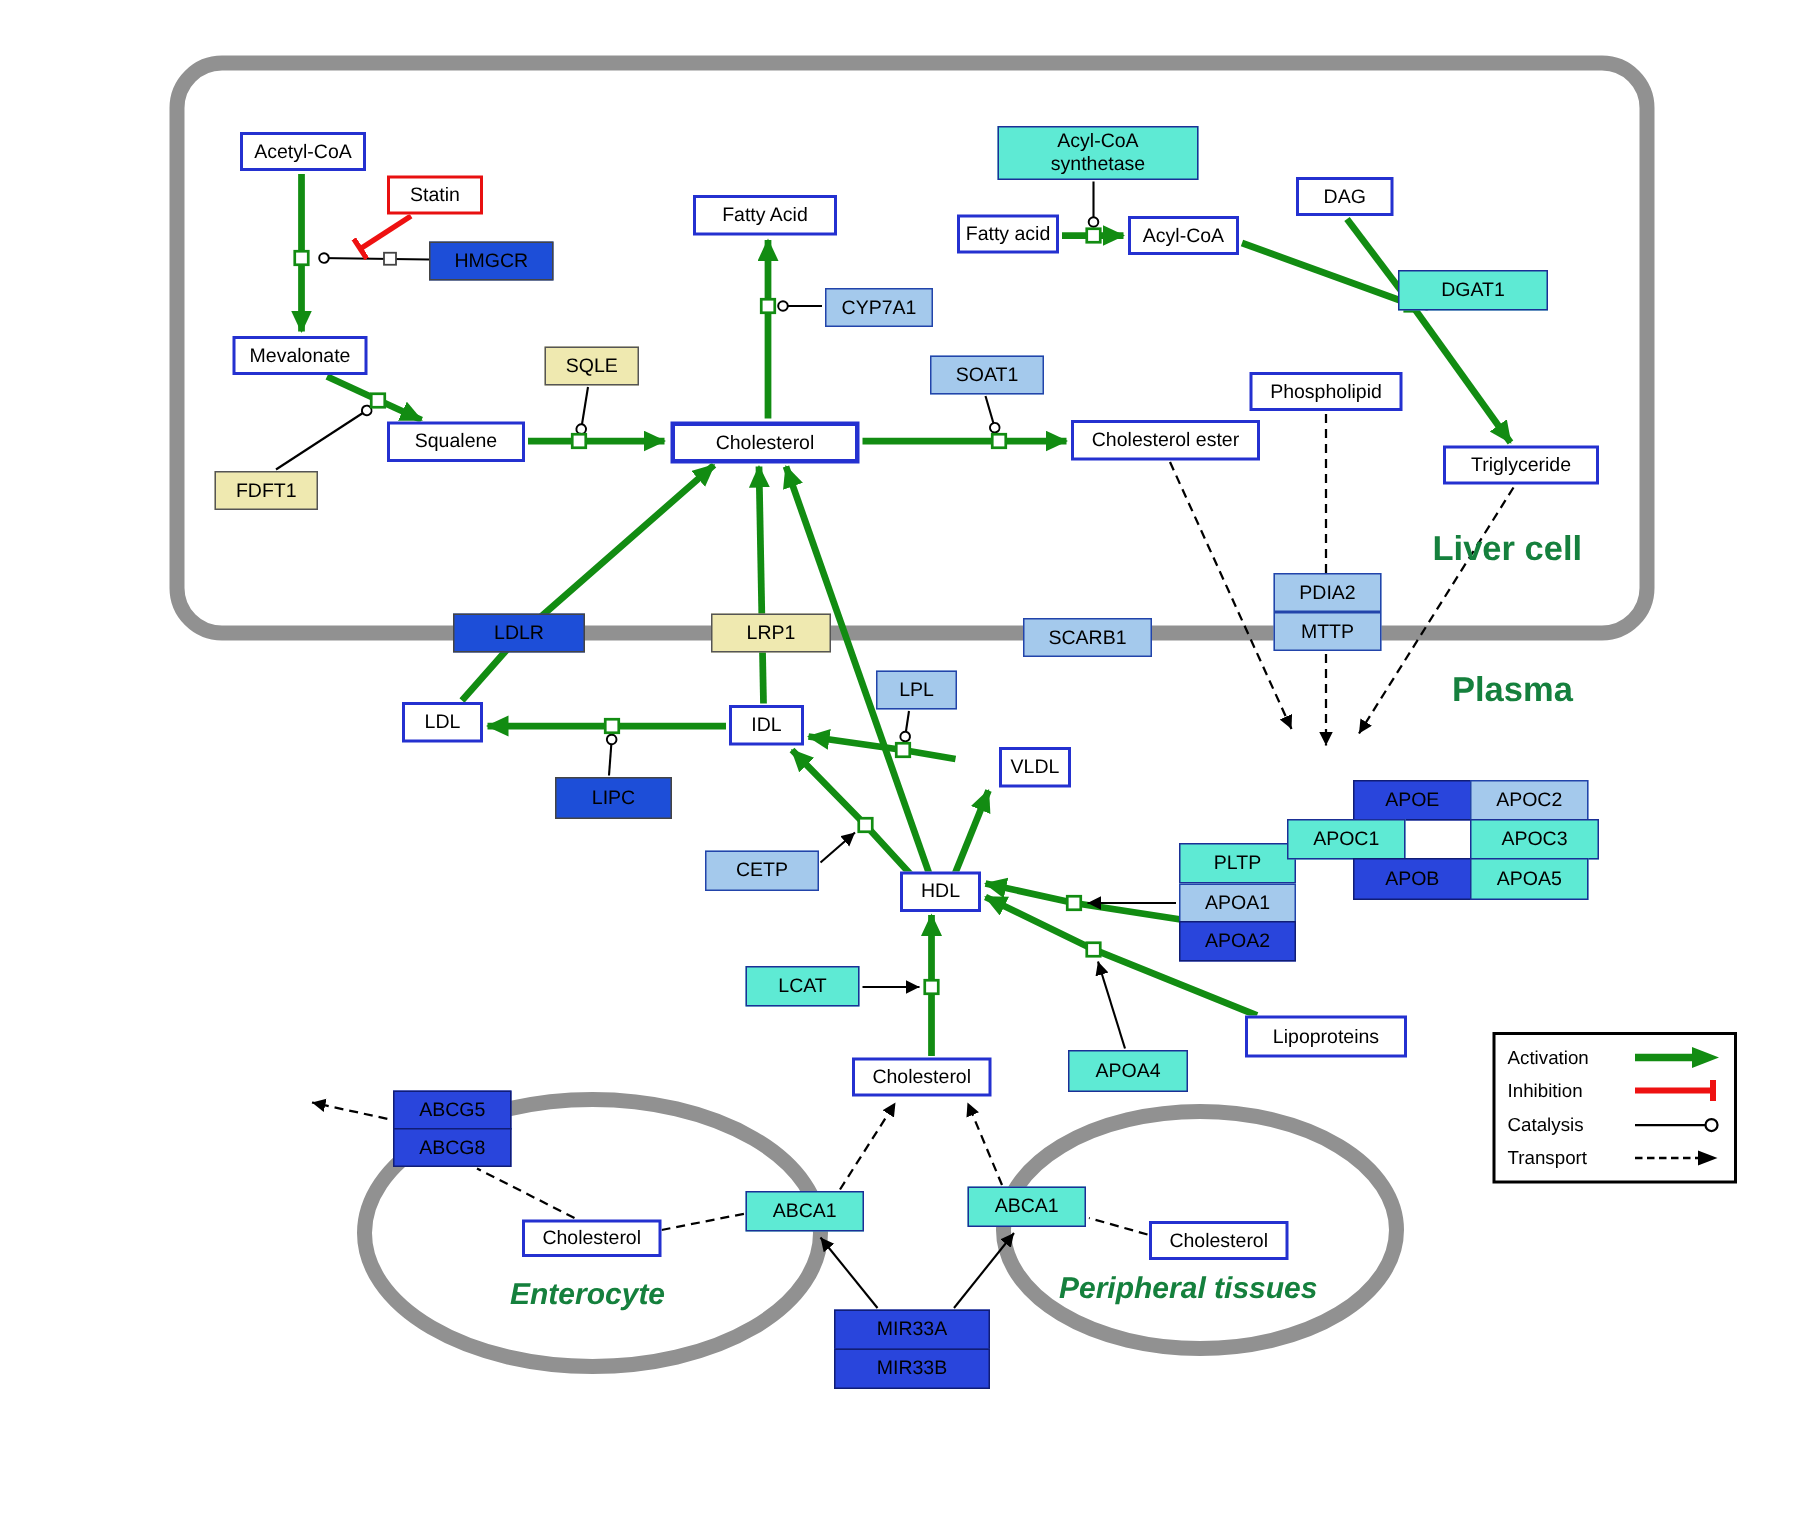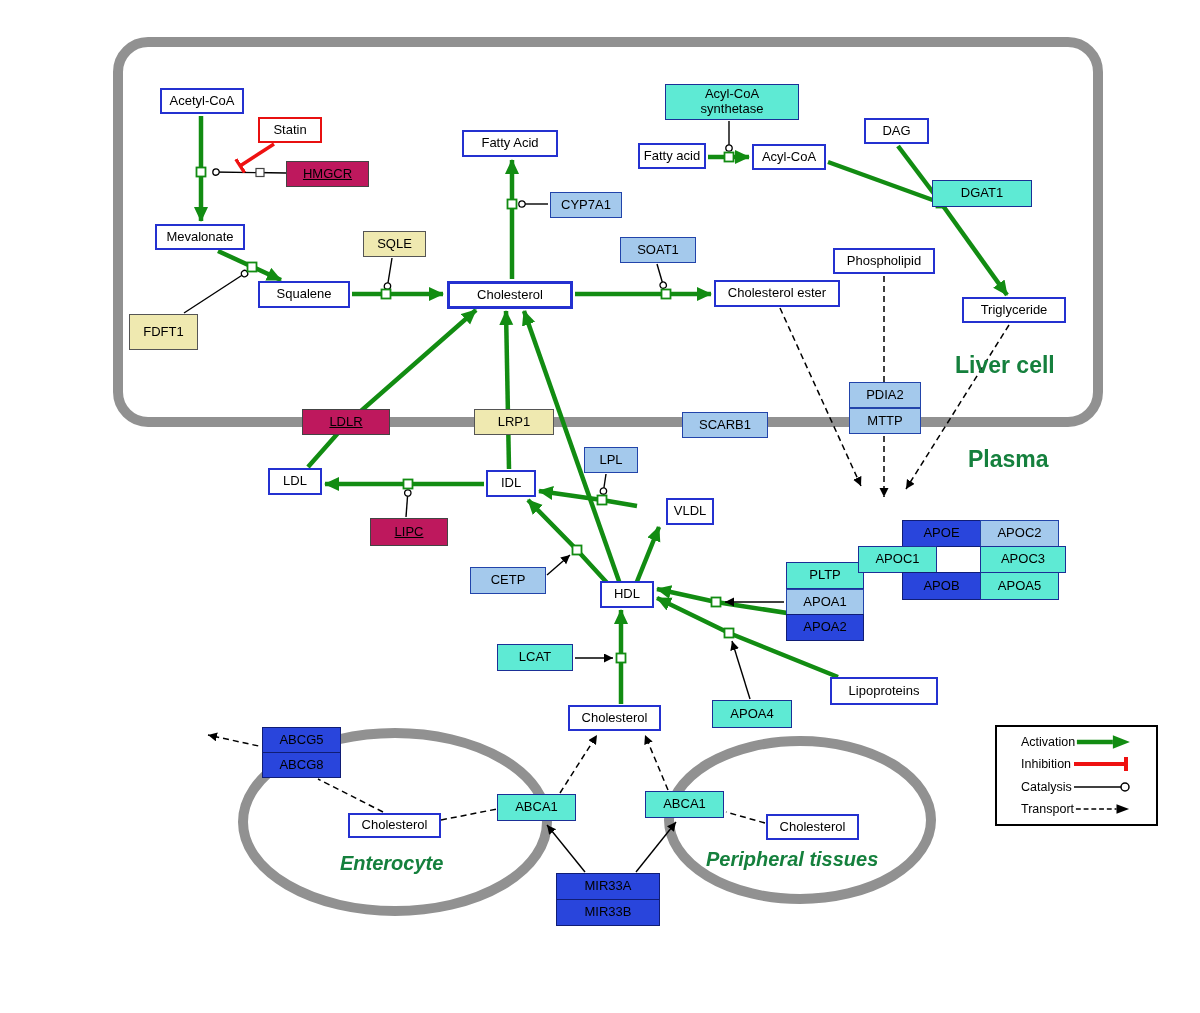--- a/index.html
+++ b/index.html
@@ -14,34 +14,34 @@
   .inh { stroke:#ee1111; stroke-width:3.5; fill:none; marker-end:url(#mT); }
   .dsh { stroke:#000; stroke-width:1.5; fill:none; stroke-dasharray:6 4; marker-end:url(#mB); }
   .dsn { stroke:#000; stroke-width:1.5; fill:none; stroke-dasharray:6 4; }
   .nd  { fill:#fff; stroke:#128c12; stroke-width:1.8; }
 
   .b { position:absolute; z-index:2; display:flex; align-items:center; justify-content:center;
        text-align:center; font-size:13px; color:#000; line-height:1.15; }
   .m  { background:#fff; border:2px solid #2431d0; }
   .mS { background:#fff; border:3px solid #2431d0; }
   .st { background:#fff; border:2.5px solid #e81010; }
-  .y  { background:#be185d; border:1.5px solid #444;text-decoration:underline; }
+  .y  { background:#1d4ed8; border:1.5px solid #444; }
   .py { background:#efe9b0; border:1.5px solid #555; }
   .lb { background:#a4c9ec; border:1.5px solid #2244aa; }
   .mb { background:#5eead4; border:1.5px solid #1b2f96; }
   .db { background:#2945dc; border:1.5px solid #101d75; }
   .wrap { padding:0 12px; }
 
   .comp-label { position:absolute; z-index:2; color:#15803d; font-weight:bold; white-space:nowrap; }
   .cl-big { font-size:23px; }
   .cl-med { font-size:20px;font-style:italic; }
 
   .legend { position:absolute; z-index:2; left:995px; top:688px; width:163px; height:101px;
             background:#fff; border:2px solid #000; display:flex; flex-direction:column;
-            justify-content:space-around; padding:4px 24px;margin-top:37px; }
+            justify-content:space-around; padding:4px 8px; }
   .legend-row { display:flex; align-items:center; justify-content:space-between; font-size:12.5px; color:#000; }
 </style>
 </head>
 <body>
 
 <div id="canvas">
 
 <svg id="edges" width="1200" height="1013" viewBox="0 0 1200 1013">
   <defs>
     <marker id="mG" markerUnits="userSpaceOnUse" markerWidth="20" markerHeight="16" refX="14" refY="7" orient="auto">
@@ -125,21 +125,21 @@
   <rect class="nd" x="711.5" y="597.5" width="9" height="9"></rect>
   <rect class="nd" x="724.5" y="628.5" width="9" height="9"></rect>
   <rect x="256" y="168.5" width="8" height="8" fill="#fff" stroke="#444" stroke-width="1.2"></rect>
 </svg>
 
 <div class="b m" style="left:160px;top:88px;width:84px;height:26px">Acetyl-CoA</div>
 <div class="b st" style="left:258px;top:117px;width:64px;height:26px">Statin</div>
 <div class="b y" style="left:286px;top:161px;width:83px;height:26px">HMGCR</div>
 <div class="b m" style="left:155px;top:224px;width:90px;height:26px">Mevalonate</div>
 <div class="b py" style="left:363px;top:231px;width:63px;height:26px">SQLE</div>
-<div class="b py" style="left:129px;top:314px;width:69px;height:36px">FDFT1</div>
+<div class="b py" style="left:143px;top:314px;width:69px;height:26px">FDFT1</div>
 <div class="b m" style="left:258px;top:281px;width:92px;height:27px">Squalene</div>
 <div class="b mS" style="left:447px;top:281px;width:126px;height:28px">Cholesterol</div>
 <div class="b m" style="left:462px;top:130px;width:96px;height:27px">Fatty Acid</div>
 <div class="b lb" style="left:550px;top:192px;width:72px;height:26px">CYP7A1</div>
 <div class="b lb" style="left:620px;top:237px;width:76px;height:26px">SOAT1</div>
 <div class="b m" style="left:714px;top:280px;width:126px;height:27px">Cholesterol ester</div>
 <div class="b mb wrap" style="left:665px;top:84px;width:134px;height:36px">Acyl-CoA synthetase</div>
 <div class="b m" style="left:638px;top:143px;width:68px;height:26px">Fatty acid</div>
 <div class="b m" style="left:752px;top:144px;width:74px;height:26px">Acyl-CoA</div>
 <div class="b m" style="left:864px;top:118px;width:65px;height:26px">DAG</div>

